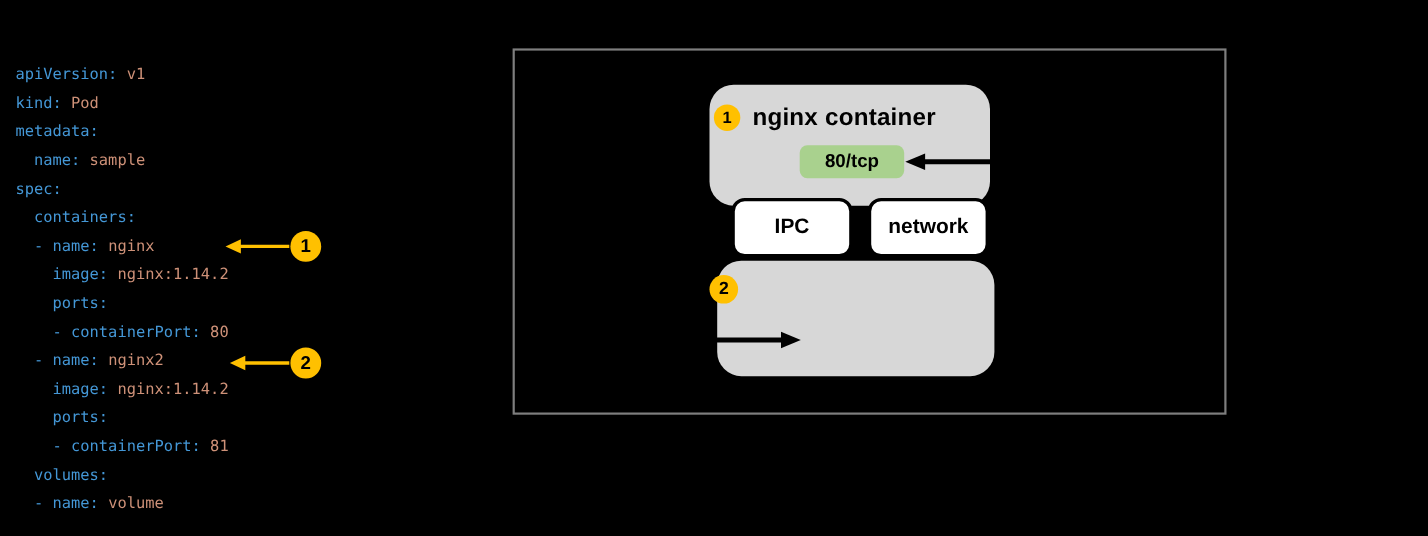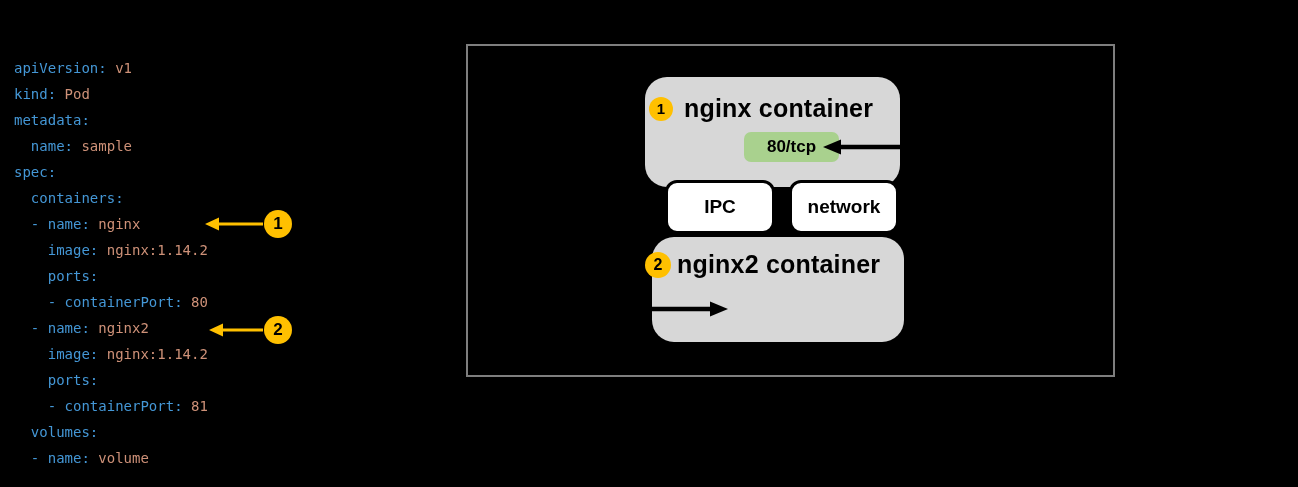--- a/index.html
+++ b/index.html
@@ -80,40 +80,40 @@
     position: absolute;
     display: flex;
     align-items: center;
     z-index: 2;
   }
   .container-top .title-row    { left: 4px;  top: 17px; gap: 11px; }
   .container-bottom .title-row { left: -7px; top: 13px; gap: 6px; }
   .diagram-badge-1 { position: static; width: 24px; height: 24px; font-size: 15px; }
   .diagram-badge-2 { position: static; width: 26px; height: 26px; font-size: 16px; }
   .container-title {
-    font-size: 25px;
+    font-size: 22px;
     font-weight: bold;
     color: var(--diagram-text);
     letter-spacing: 0.2px;
     white-space: nowrap;
   }
 
   .port-badge {
     position: absolute;
     background: var(--port-green);
     border-radius: 7px;
     display: flex;
     align-items: center;
     justify-content: center;
     font-size: 17px;
     font-weight: bold;
     color: var(--diagram-text);
     z-index: 2;
   }
-  .port-80 { left: 82px; top: 55px; width: 95px; height: 30px; margin-left: 17px; }
+  .port-80 { left: 82px; top: 55px; width: 95px; height: 30px; }
   .port-81 { left: 77px; top: 57px; width: 93px; height: 30px; }
 
   .ns-box {
     position: absolute;
     top: 134px;
     width: 110px;
     height: 54px;
     background: var(--ns-box-bg);
     border: 3px solid #000;
     border-radius: 12px;
@@ -157,21 +157,20 @@
       <div class="title-row">
         <div class="badge diagram-badge-1">1</div>
         <div class="container-title">nginx container</div>
       </div>
       <div class="port-badge port-80">80/tcp</div>
     </div>
 
     <div class="container-box container-bottom">
       <div class="title-row">
         <div class="badge diagram-badge-2">2</div>
-        <div class="container-title">nginx2 container</div>
       </div>
     </div>
 
     <div class="ns-box ns-ipc">
       <span>IPC</span>
     </div>
     <div class="ns-box ns-network">
       <span>network</span>
     </div>
 

